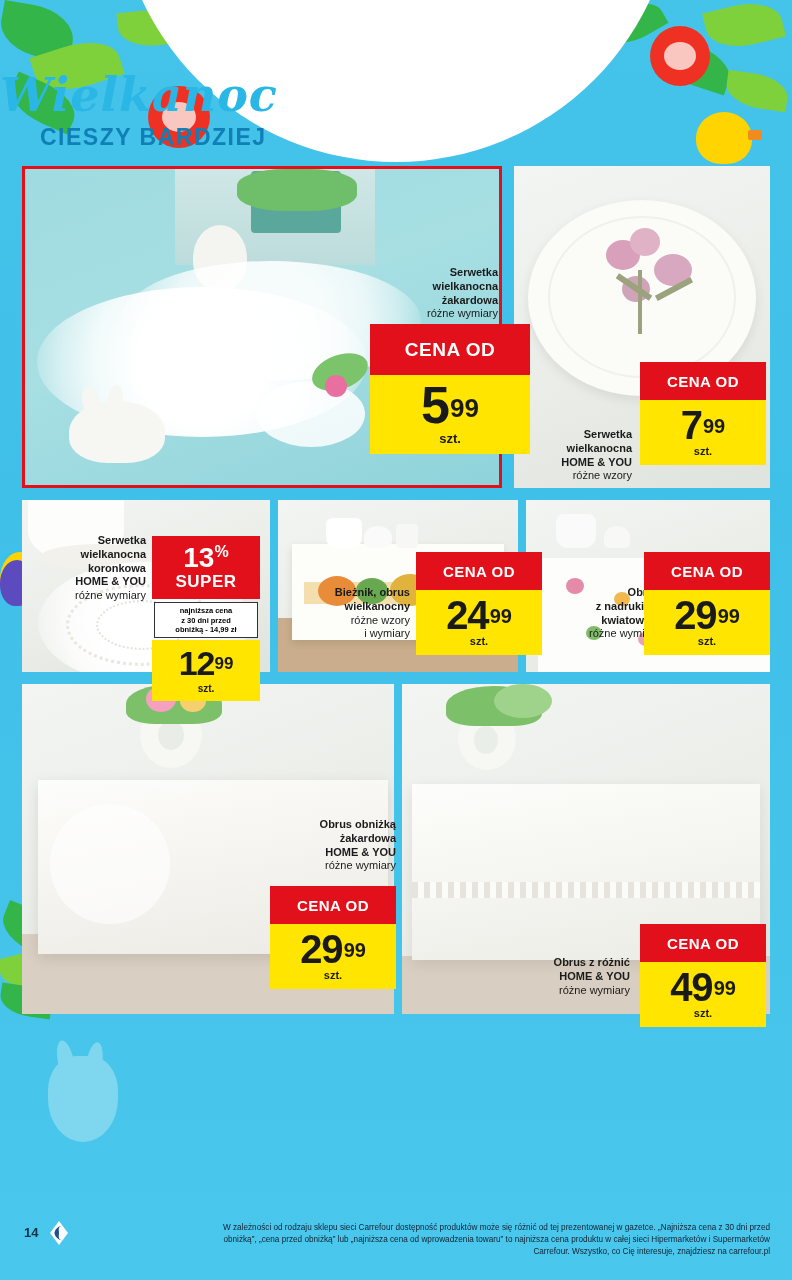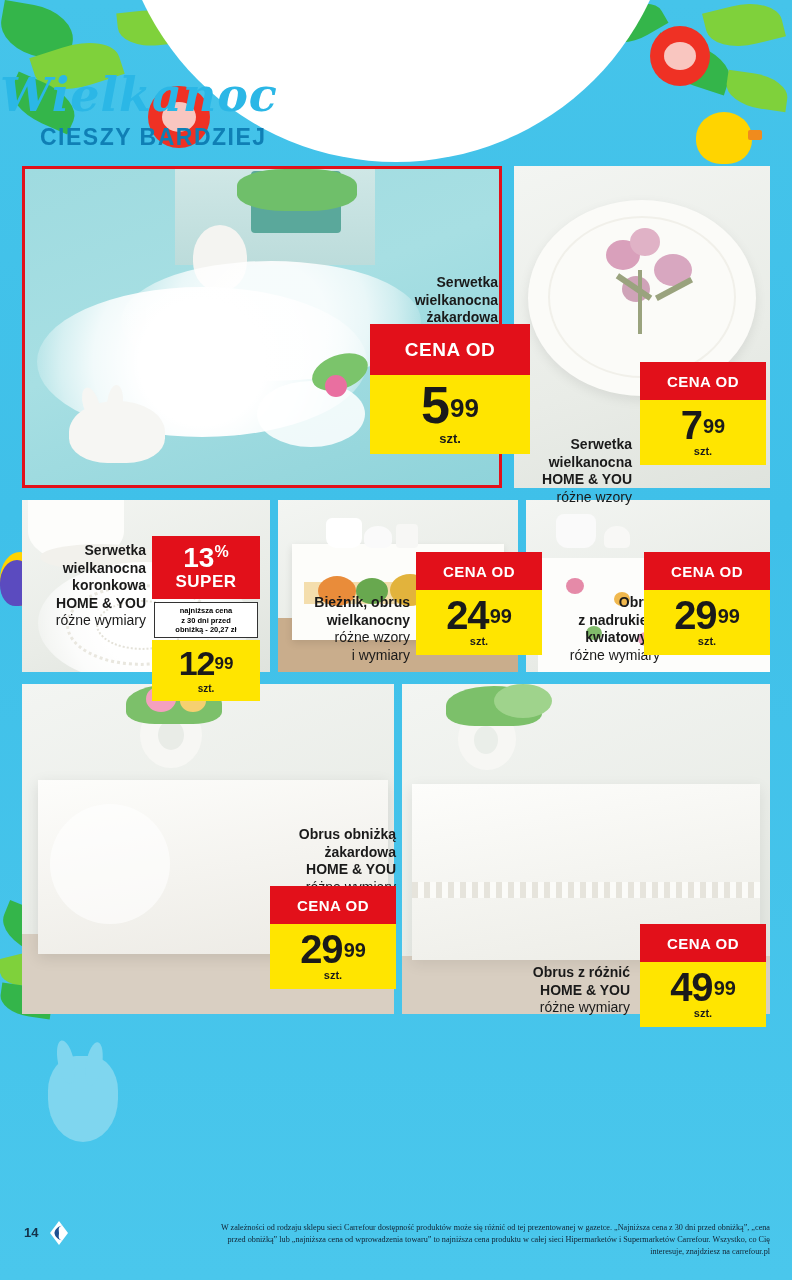--- a/index.html
+++ b/index.html
@@ -144,44 +144,43 @@
     background:#ffe500; color:#1a1a1a; text-align:center; padding:4px 0 7px;
   }
   .disc .price .num { font-size:34px; font-weight:bold; letter-spacing:-1px; }
   .disc .price .dec { font-size:17px; font-weight:bold; vertical-align:super; }
   .disc .price .unit { display:block; font-size:10px; font-weight:bold; }
 
   
   .plabel {
     position:absolute;
     z-index: 11;
-    font-size: 14px;
+    font-size: 11px;
     line-height: 1.25;
     color:#1a1a1a;
-    margin-top:8px;
   }
   .plabel .nm { font-weight:bold; }
   .plabel .brand { font-weight:bold; }
   .plabel .sub { font-weight:normal; }
   .plabel.right { text-align:right; }
 
   
   .super {
     position:absolute; left:16px; top:14px; z-index:12;
     color:#e2101a; font-weight:bold; font-size:37px; line-height:.98;
     letter-spacing:-1px;
   }
 
   
   .footer {
     position:absolute; left:0; right:0; bottom:18px; z-index:20;
   }
   .foot-text {
     position:absolute; right:22px; bottom:4px; width:560px;
-    text-align:right; font-size:8.2px; line-height:1.45; color:#123;font-family:Liberation Serif, serif; 
+    text-align:right; font-size:8.2px; line-height:1.45; color:#123; 
   }
   .pagenum {
     position:absolute; left:24px; bottom:22px;
     font-size:13px; font-weight:bold; color:#14324a;
   }
   .logo-c {
     position:absolute; left:44px; bottom:14px; width:30px; height:30px;
   }
 
   
@@ -321,21 +320,21 @@
     </div>
 
     <div class="disc" style="left:130px;top:370px;">
       <div class="top">
         <div class="pct"><span>13</span><sup>%</sup></div>
         <div class="taniej">SUPER</div>
       </div>
       <div class="note">
         <span>najniższa cena</span><br>
         <span>z 30 dni przed</span><br>
-        <span>obniżką - 20,27 zł</span>
+        <span>obniżką - 14,99 zł</span>
       </div>
       <div class="price">
         <span class="num">12</span><span class="dec">99</span>
         <span class="unit">szt.</span>
       </div>
     </div>
 
     <div class="card" style="left:256px;top:334px;width:240px;height:172px;">
       <div class="photo soft-bg">
         <div style="position:absolute;left:0;top:118px;width:240px;height:54px;background:#c9ad8c;"></div>

